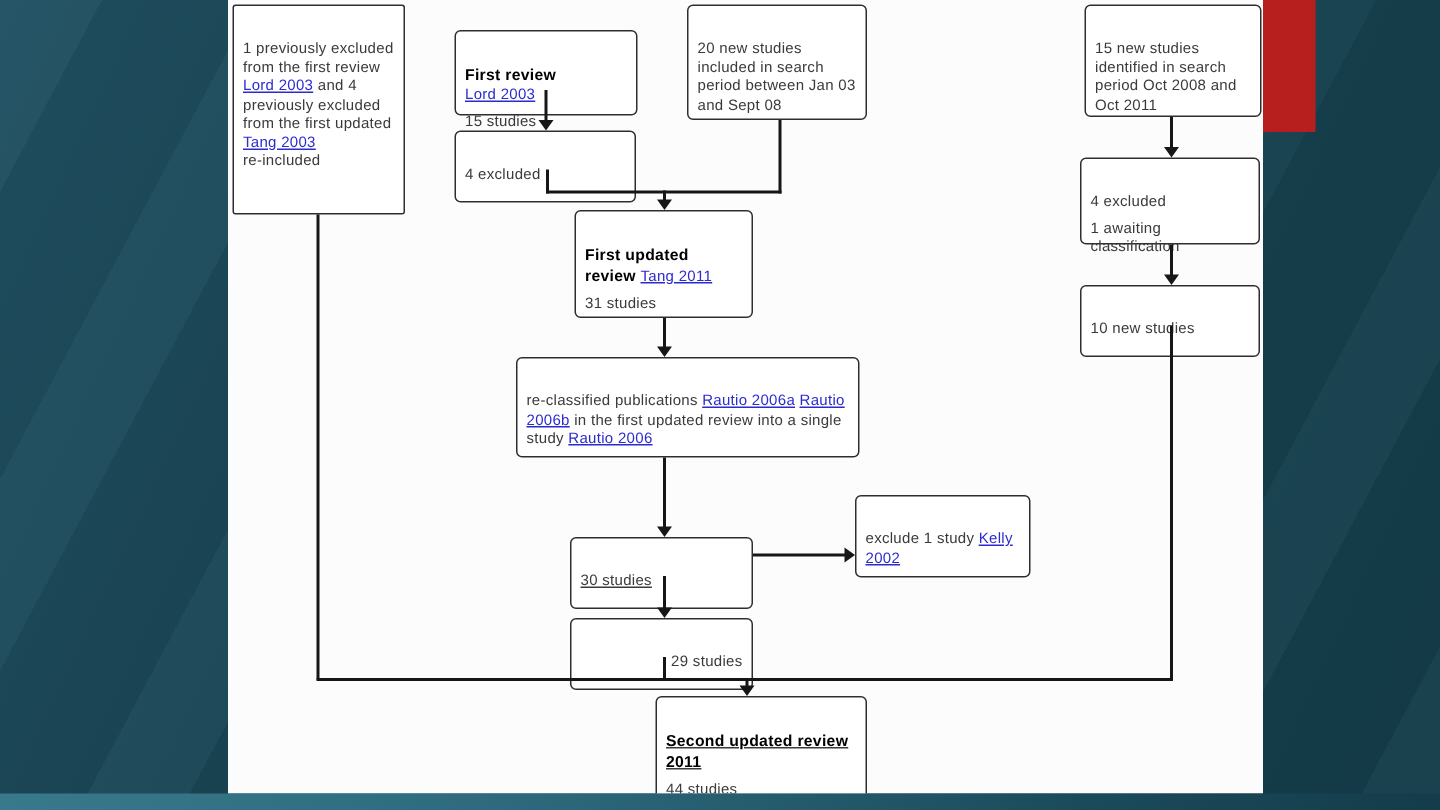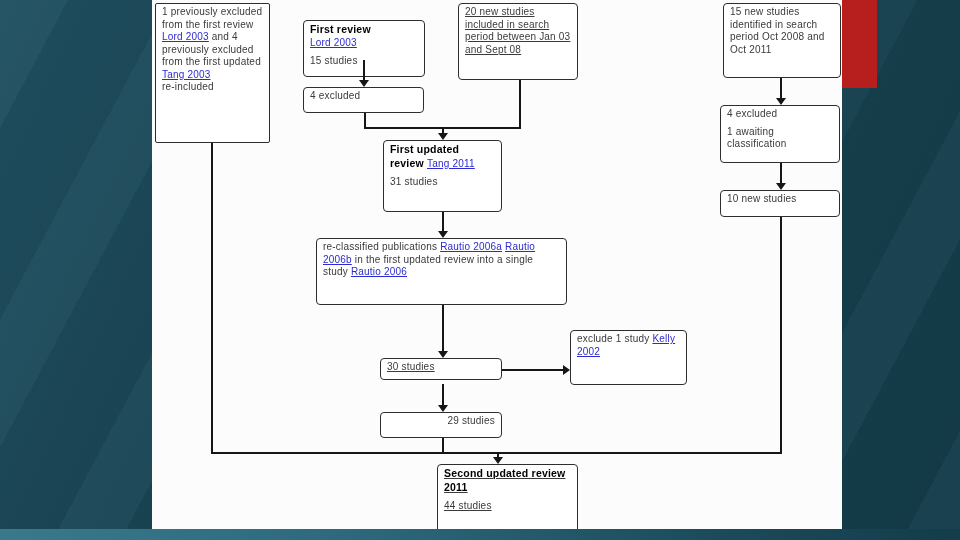--- a/index.html
+++ b/index.html
@@ -27,48 +27,48 @@
   
   .bottom-bar {
     position:absolute; left:0; bottom:0; width:960px; height:11px;
     background:linear-gradient(90deg, #39798c 0%, #2d6a7d 35%, #1b4b5b 75%, #143c4a 100%);
   }
 
   
   .box {
     position:absolute; background:#ffffff;
     border:1.5px solid #2e2e2e; border-radius:4px;
-    padding:2px 6px; font-size:10px; line-height:12.5px;
+    padding:23px 6px; font-size:10px; line-height:12.5px;
     color:#3a3a3a; letter-spacing:0.2px;
   }
   .box b { color:#000; font-size:10.5px; }
   .box a { color:#2b2bd0; text-decoration:underline; cursor:pointer; }
   .count { margin-top:6px; }
   .gap-top { margin-top:5px; }
 
   
   .vline { position:absolute; width:2px; background:#161616; }
   .hline { position:absolute; height:2px; background:#161616; }
   .arr-d { position:absolute; width:0; height:0;
            border-left:5px solid transparent; border-right:5px solid transparent;
            border-top:7px solid #161616; }
   .arr-r { position:absolute; width:0; height:0;
            border-top:5px solid transparent; border-bottom:5px solid transparent;
            border-left:7px solid #161616; }
 
   
   .b-reincluded { left:3px;   top:3px;   width:115px; height:140px; border-radius:2px; }
   .b-firstreview{ left:151px; top:20px;   width:122px; height:57px; }
-  .b-new2008    { left:306px; top:3px;   width:120px; height:77px;text-decoration:underline; }
+  .b-new2008    { left:306px; top:3px;   width:120px; height:77px; }
   .b-new2011    { left:571px; top:3px;   width:118px; height:75px; }
   .b-excl4      { left:151px; top:87px;  width:121px; height:26px; }
   .b-exclaw     { left:568px; top:105px; width:120px; height:58px; }
   .b-ten        { left:568px; top:190px; width:120px; height:27px; }
   .b-firstupd   { left:231px; top:140px; width:119px; height:72px; }
-  .b-reclass    { left:164px; top:238px; width:251px; height:67px; }
+  .b-reclass    { left:192px; top:238px; width:229px; height:67px; }
   .b-thirty     { left:228px; top:358px; width:122px; height:22px;text-decoration:underline; }
   .b-kelly      { left:418px; top:330px; width:117px; height:55px; }
   .b-twentynine { left:228px; top:412px; width:122px; height:26px;text-align:right; }
   .b-secondupd  { left:285px; top:464px; width:141px; height:70px;text-decoration:underline; }
 </style>
 </head>
 <body>
 
 <div class="slide">
 

